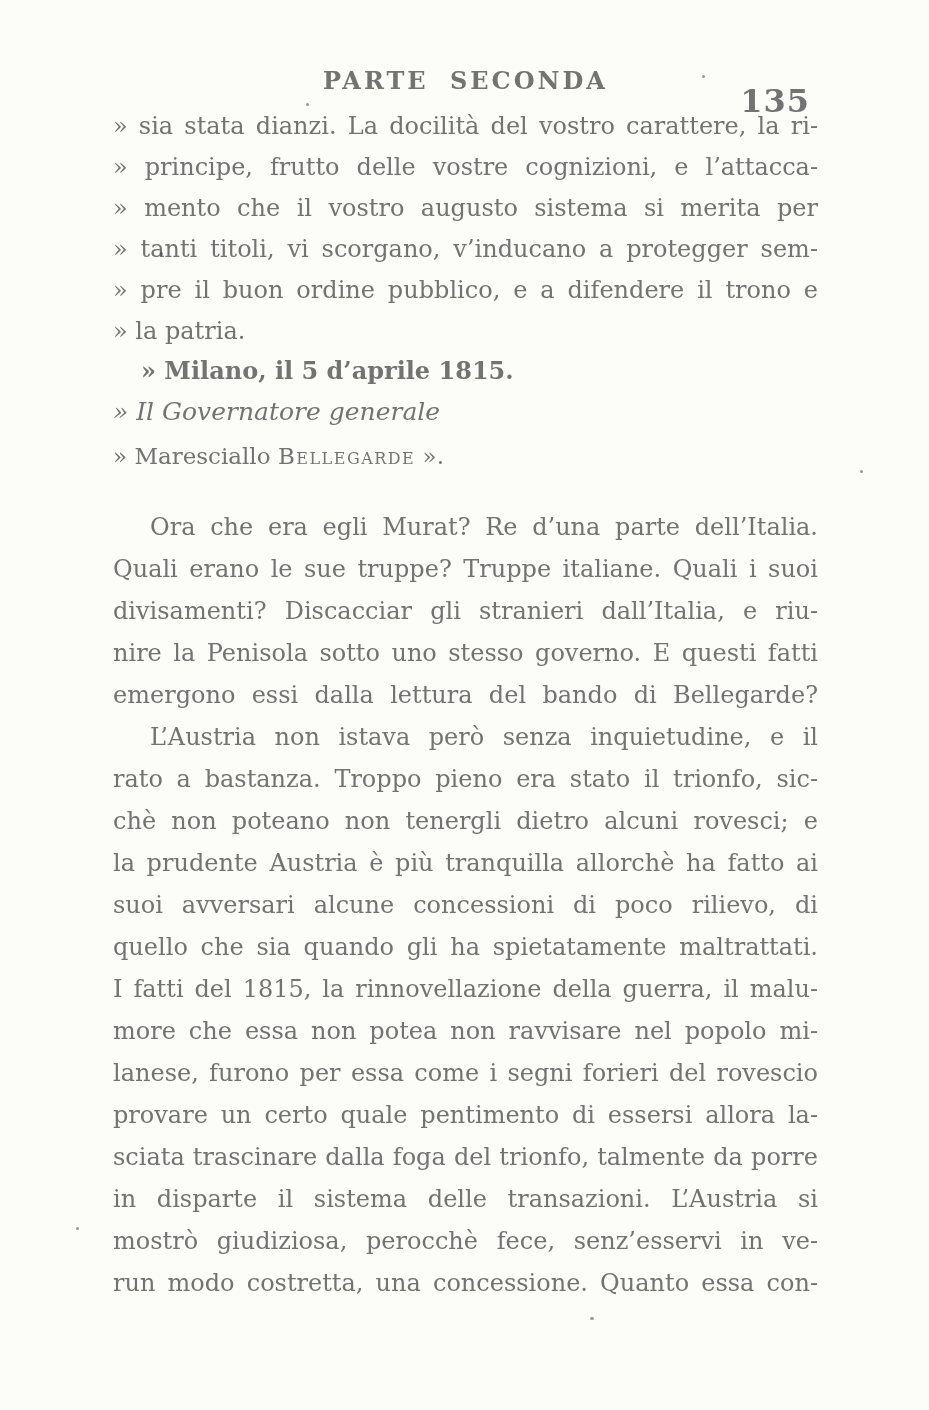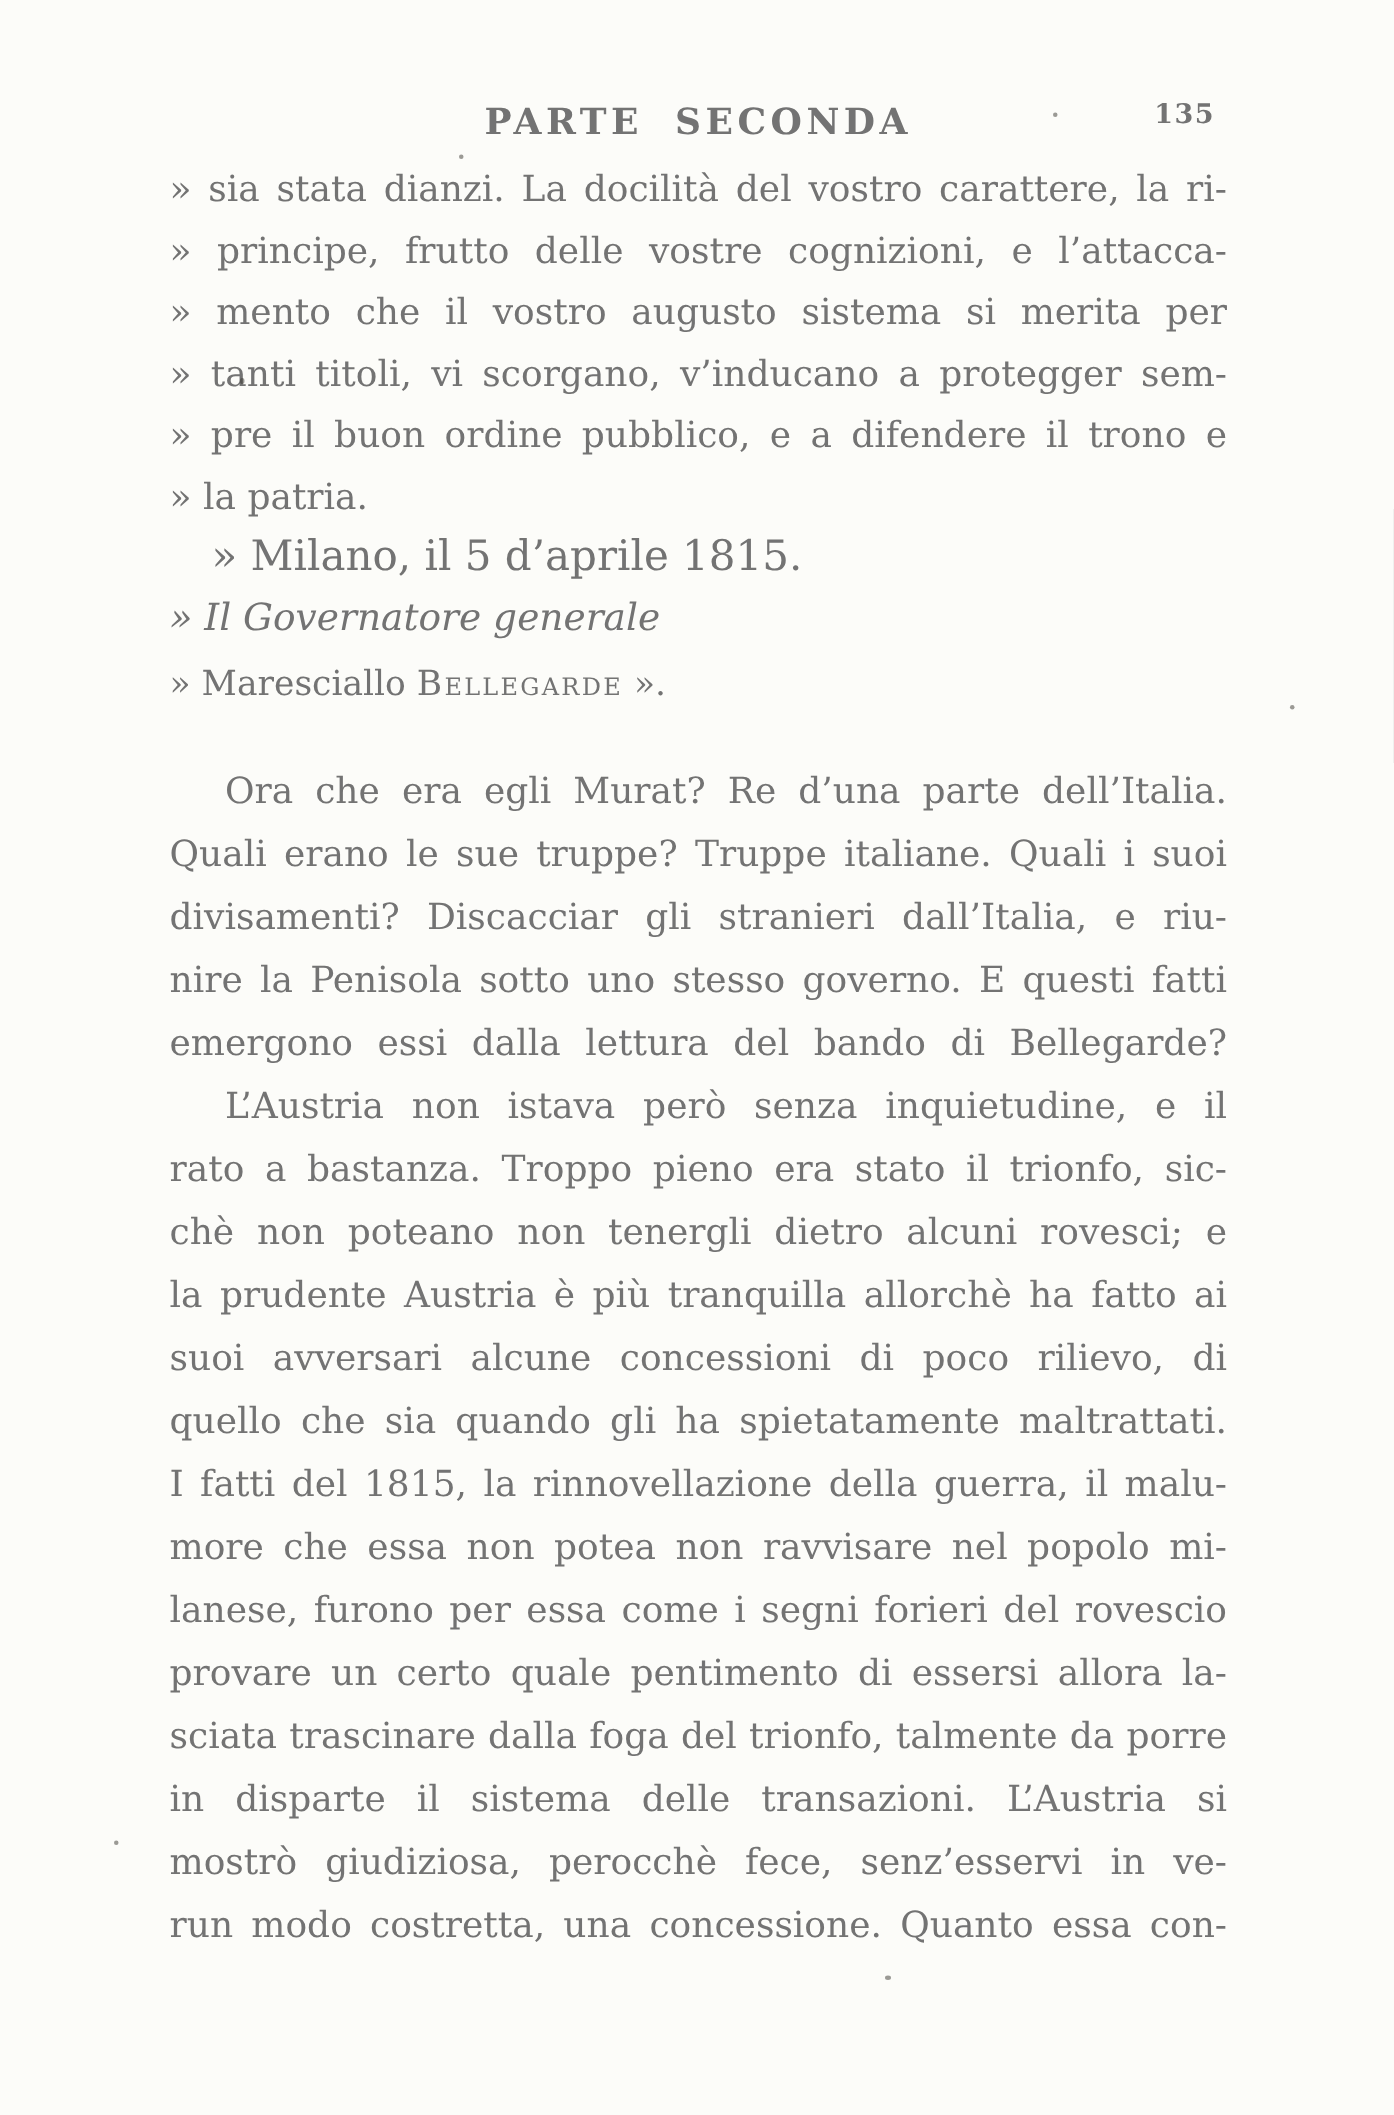--- a/index.html
+++ b/index.html
@@ -31,41 +31,42 @@
   .running-head .title {
     text-align: center;
     font-weight: bold;
     font-size: 24px;
     letter-spacing: 3px;
     word-spacing: 10px;
   }
   .running-head .pagenum {
     position: absolute;
     right: 8px;
-    top: 0;
+    top: 16px;
     font-weight: bold;
-    font-size: 18px;
+    font-size: 32px;
     letter-spacing: 1px;
   }
   .line {
     font-size: 24px;
     line-height: 42px;
     white-space: normal;
   }
   .quote .line { line-height: 41px; }
   .j {
     text-align: justify;
     -moz-text-align-last: justify;
     text-align-last: justify;
   }
   .ind { text-indent: 37px; }
   .dateline {
-    font-size: 28px;
+    font-size: 24px;
     line-height: 38px;
     padding-left: 28px;
+    font-weight: bold;
   }
   .sig { text-align: left; }
   .sig-role {
     font-style: italic;
     font-size: 25px;
     line-height: 44px;
     padding-right: 55px;
   }
   .sig-name {
     font-size: 23px;

